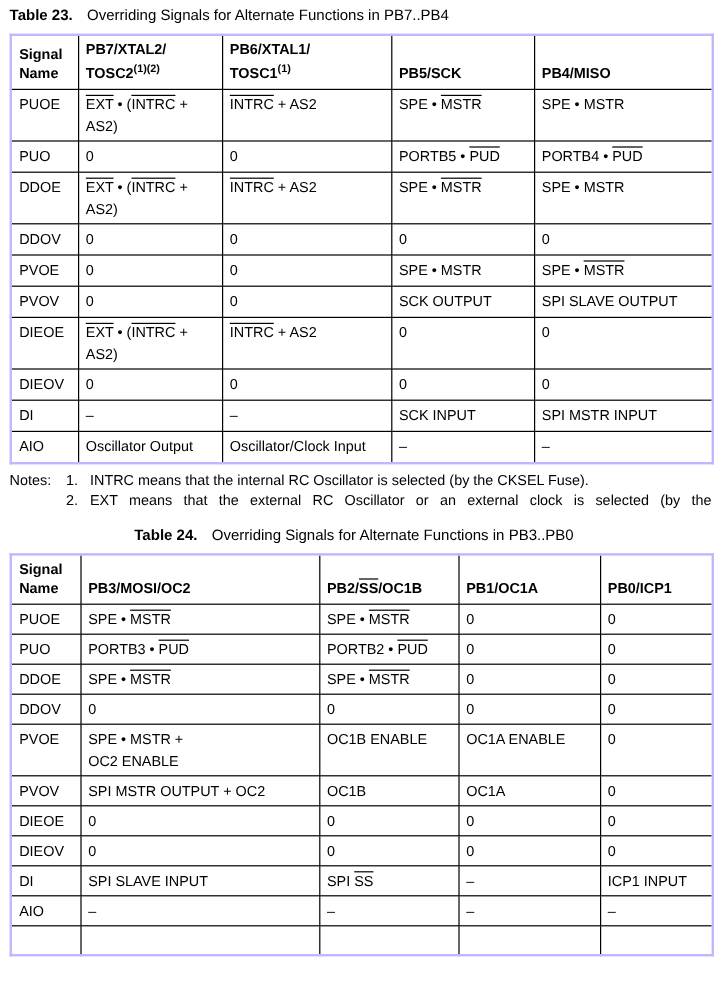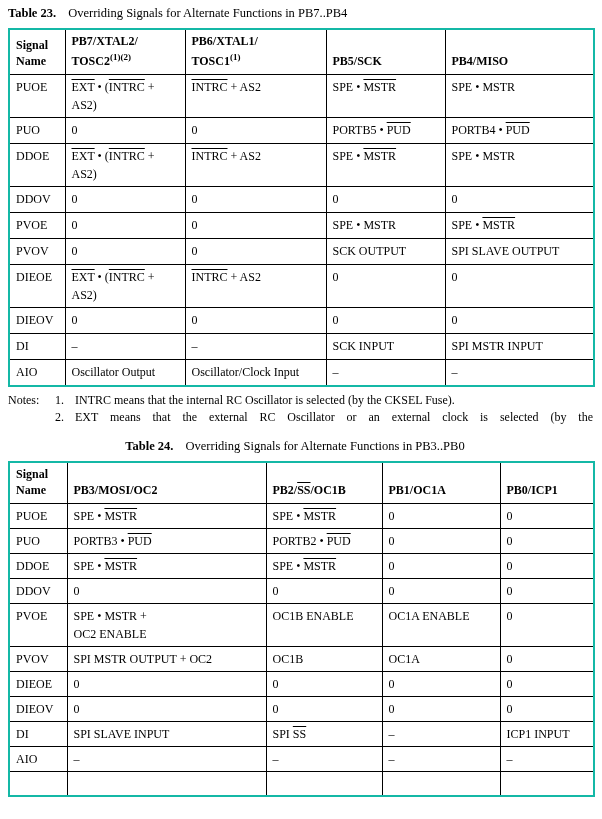--- a/index.html
+++ b/index.html
@@ -1,24 +1,24 @@
 <!DOCTYPE html>
 <html><head>
 <meta charset="utf-8">
 <style>
   * { box-sizing: border-box; margin: 0; padding: 0; }
   html, body { background: #ffffff; }
   body { width: 602px; font-family: "Liberation Sans", sans-serif; color: #000; }
-  .page { width: 602px; height: 819px; overflow: hidden; background: #fff; padding: 5px 20px 0 8px; font-family: Liberation Serif, serif; }
+  .page { width: 602px; height: 819px; overflow: hidden; background: #fff; padding: 5px 20px 0 8px; }
 
   .table-title { font-size: 12.5px; line-height: 16px; margin-bottom: 7px; white-space: nowrap; }
   .ttl-label { font-weight: bold; margin-right: 12px; }
   .t24-title { margin-top: 12px; text-align: center; }
 
-  table.sig { border-collapse: collapse; table-layout: fixed; width: 585px; border: 2px solid #14b8a6; background: #fff; }
+  table.sig { border-collapse: collapse; table-layout: fixed; width: 585px; border: 2px solid #c4b5fd; background: #fff; }
   table.sig th, table.sig td { border: 1px solid #000; padding: 3px 6px; font-size: 12px; text-align: left; overflow: hidden; }
   table.sig th { font-weight: bold; vertical-align: bottom; line-height: 16px; padding-bottom: 5px; }
   table.sig td { vertical-align: top; line-height: 18px; }
   #table23 thead tr { height: 41px; }
   #table23 tbody tr { height: 26px; }
   #table24 thead tr { height: 38px; }
   #table24 tbody tr { height: 25px; }
   #table24 tbody tr:nth-child(10) { height: 22px; }
   tr.stub { height: 20px; }
 

